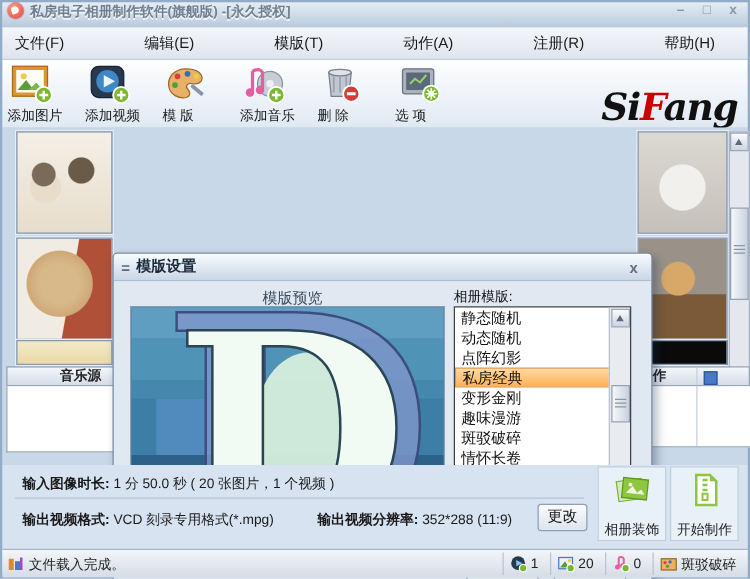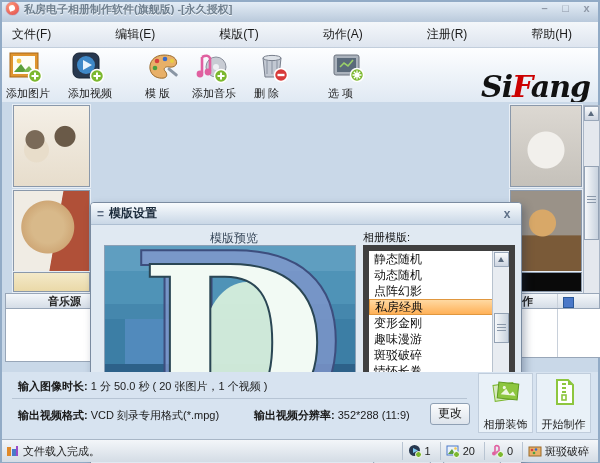--- a/index.html
+++ b/index.html
@@ -90,21 +90,21 @@
     border-radius:3px 3px 0 0;display:flex;align-items:center;padding:0 6px;}
   .dlg-icon{font-size:12px;font-weight:bold;color:#5a6a80;margin-right:5px;}
   .dlg-title{font-size:12px;font-weight:bold;color:#1a2a3a;}
   .dlg-close{margin-left:auto;font-size:12px;font-weight:bold;color:#5f7188;width:16px;text-align:center;}
   .preview-label{position:absolute;top:27px;left:18px;width:250px;text-align:center;
     font-size:12px;color:#3a4a5c;}
   .preview-box{position:absolute;left:13px;top:42px;width:250px;height:192px;
     border:1px solid #8ba0b6;background:#3a7da6;overflow:hidden;}
   .list-label{position:absolute;left:272px;top:27px;font-size:11px;color:#111;}
   .listbox{position:absolute;left:272px;top:42px;width:140px;height:192px;
-    background:#fff;border:6px solid #404040;overflow:hidden;}
+    background:#fff;border:1px solid #404040;overflow:hidden;}
   .litem{height:16px;line-height:16px;font-size:12px;color:#111;padding-left:5px;width:118px;}
   .litem.sel{background:linear-gradient(#ffd9a2,#ffb158);border:1px solid #e0973f;
     height:14px;line-height:14px;}
   .list-scroll{position:absolute;right:0;top:0;width:16px;height:190px;background:#e8ecf1;
     border-left:1px solid #b8c2ce;}
   .btn{position:absolute;height:20px;font-size:12px;color:#111;text-align:center;line-height:18px;
     background:linear-gradient(#fbfcfd,#dde4ec);border:1px solid #8fa0b4;border-radius:3px;}
 
   
   .cursor{position:absolute;left:227px;top:127px;}
@@ -170,21 +170,21 @@
     <div class="toolbtn" style="left:66px">
       <svg width="38" height="34" viewBox="0 0 38 34">
         <rect x="5" y="2" width="26" height="25" rx="6" fill="#27384f" stroke="#162233"></rect>
         <circle cx="18" cy="14" r="9" fill="#3e88c8"></circle>
         <path d="M15 9 L24 14 L15 19 Z" fill="#eaf4fc"></path>
         <circle cx="29" cy="25" r="6.5" fill="#7cb82f" stroke="#fff" stroke-width="1.5"></circle>
         <path d="M29 21.5 V28.5 M25.5 25 H32.5" stroke="#fff" stroke-width="2"></path>
       </svg>
       <span class="toollabel">添加视频</span>
     </div>
-    <div class="toolbtn" style="left:143px">
+    <div class="toolbtn" style="left:128px">
       <svg width="38" height="34" viewBox="0 0 38 34">
         <path d="M19 4 C9 4 4 11 5 18 C6 25 13 28 19 27 C23 26 22 22 20 20 C18 18 20 15 24 16 C30 17 33 13 31 9 C29 5 24 4 19 4 Z" fill="#e8b068" stroke="#9a6a2a"></path>
         <circle cx="12" cy="10" r="2.3" fill="#d84040"></circle>
         <circle cx="20" cy="8" r="2.3" fill="#3a6ac8"></circle>
         <circle cx="10" cy="17" r="2.3" fill="#4aa040"></circle>
         <circle cx="27" cy="10" r="2" fill="#e8d040"></circle>
         <rect x="24" y="16" width="12" height="3" rx="1" transform="rotate(40 24 16)" fill="#8a96a4"></rect>
       </svg>
       <span class="toollabel">模 版</span>
     </div>
@@ -203,21 +203,21 @@
     <div class="toolbtn" style="left:252px">
       <svg width="38" height="34" viewBox="0 0 38 34">
         <path d="M9 7 L27 7 L25 26 L11 26 Z" fill="#c2c8d2" stroke="#787f8c"></path>
         <ellipse cx="18" cy="7" rx="9" ry="2.6" fill="#dde2e8" stroke="#787f8c"></ellipse>
         <path d="M13 10 V23 M18 10 V23 M23 10 V23" stroke="#99a1ae" stroke-width="1.4"></path>
         <circle cx="27" cy="24" r="6.5" fill="#d83a3a" stroke="#fff" stroke-width="1.5"></circle>
         <path d="M23.5 24 H30.5" stroke="#fff" stroke-width="2.4"></path>
       </svg>
       <span class="toollabel">删 除</span>
     </div>
-    <div class="toolbtn" style="left:326px">
+    <div class="toolbtn" style="left:314px">
       <svg width="38" height="34" viewBox="0 0 38 34">
         <rect x="6" y="4" width="25" height="20" rx="2" fill="#aab2bc" stroke="#6a727e"></rect>
         <rect x="9" y="7" width="19" height="14" fill="#5a6a7a"></rect>
         <path d="M12 16 L16 12 L20 15 L25 9" stroke="#9ad06a" stroke-width="1.6" fill="none"></path>
         <circle cx="29" cy="24" r="6.5" fill="#7cb82f" stroke="#fff" stroke-width="1.5"></circle>
         <circle cx="29" cy="24" r="2.2" fill="#fff"></circle>
         <path d="M29 19.5 V28.5 M24.5 24 H33.5 M25.8 20.8 L32.2 27.2 M25.8 27.2 L32.2 20.8" stroke="#fff" stroke-width="1.3"></path>
       </svg>
       <span class="toollabel">选 项</span>
     </div>

